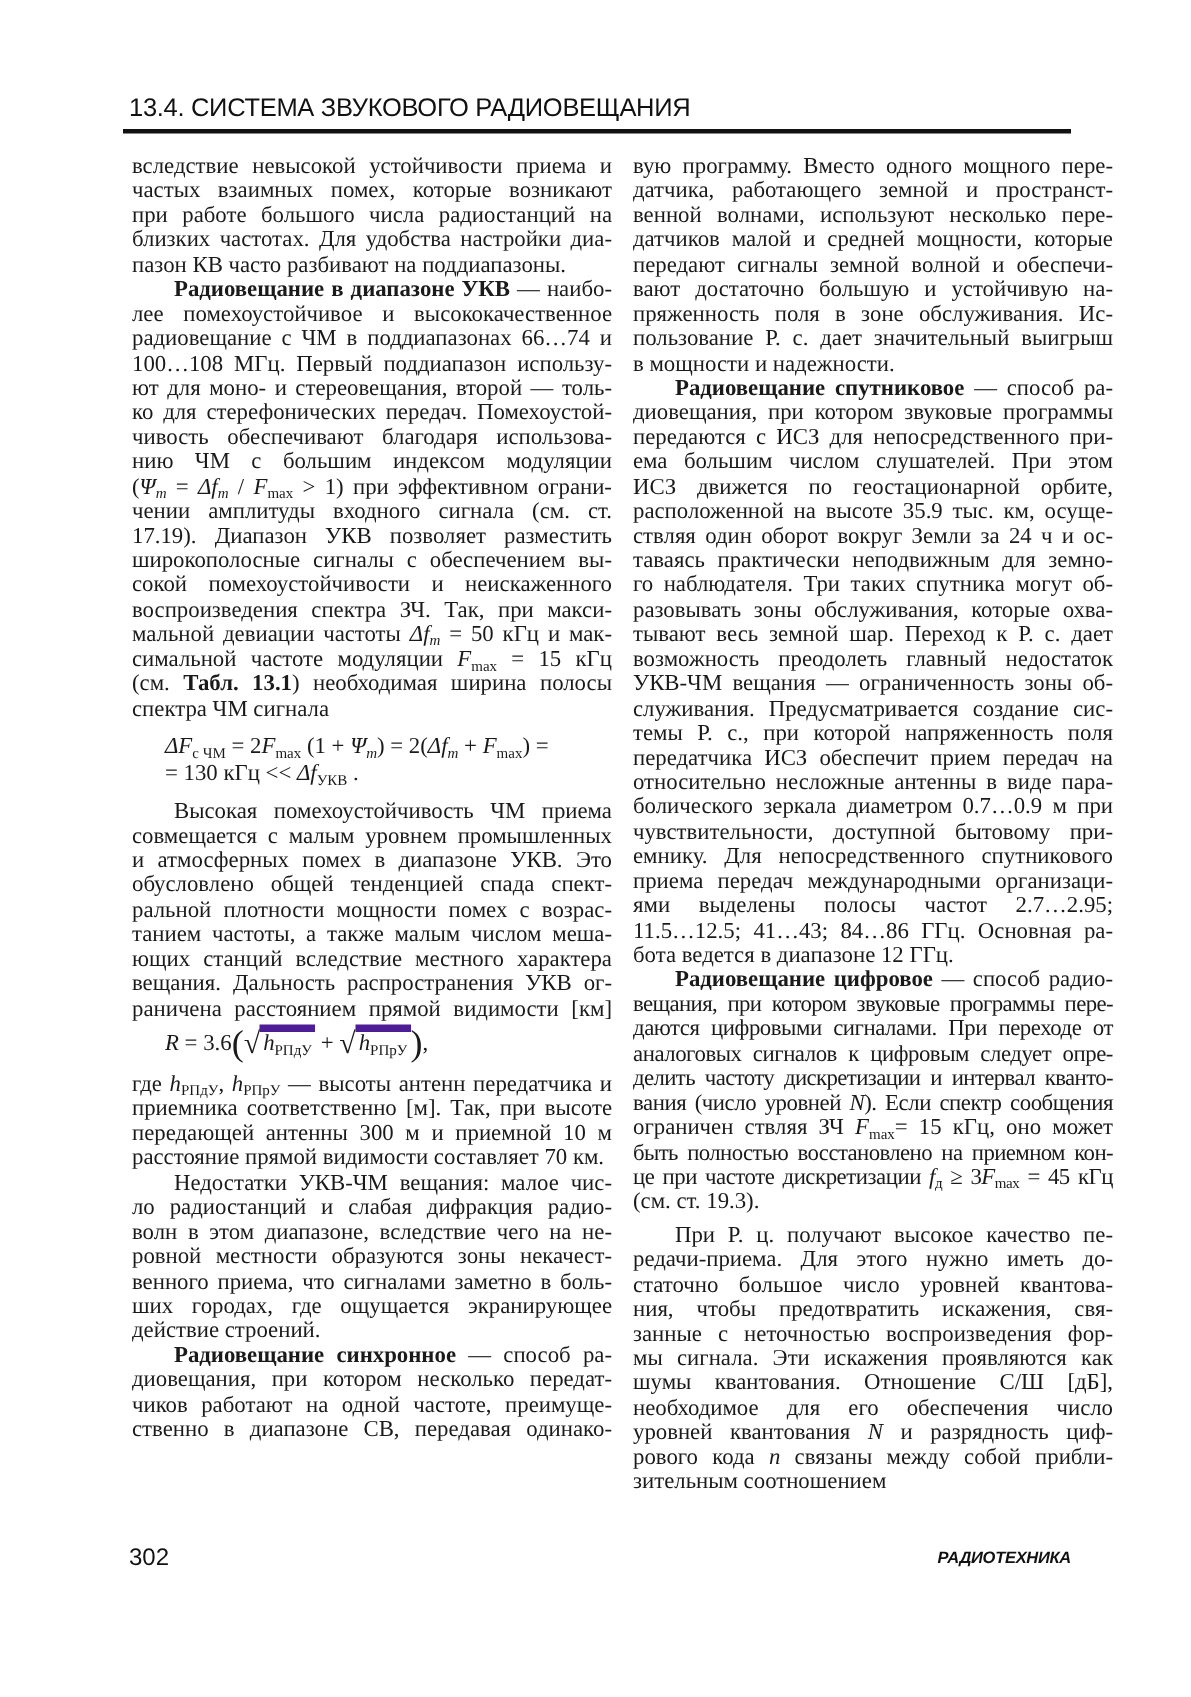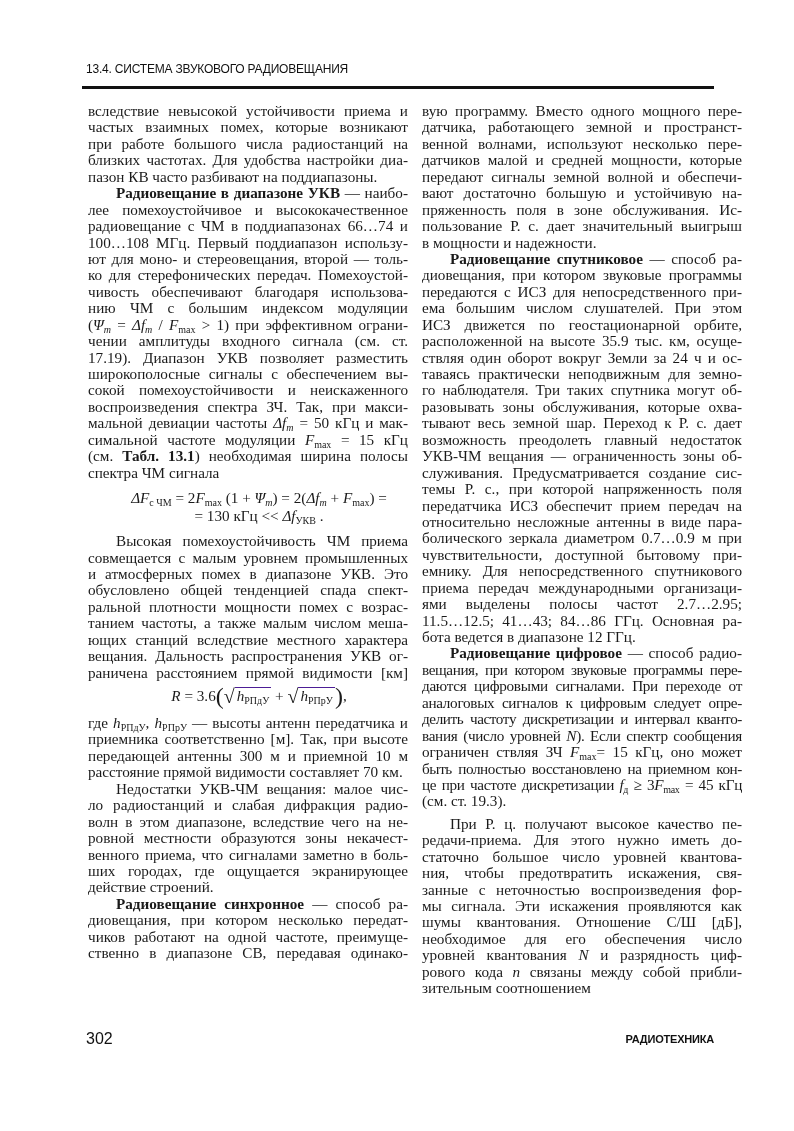--- a/index.html
+++ b/index.html
@@ -1,42 +1,42 @@
 <!DOCTYPE html>
 <html><head>
 <meta charset="utf-8">
 <style>
   html, body { margin:0; padding:0; background:#ffffff; }
   body { width:794px; height:1131px; position:relative; overflow:hidden;
          font-family:"Liberation Serif", "DejaVu Serif", serif; color:#1a1a1a; }
   .header { position:absolute; left:86px; top:62px; width:414px;
-            font-family:"Liberation Sans", sans-serif; font-size:12px; font-weight:400;
+            font-family:"Liberation Sans", sans-serif; font-size:17px; font-weight:400;
             letter-spacing:-0.2px; color:#111; }
   .header-rule { position:absolute; left:82px; top:86px; width:632px; height:3px; background:#111; }
   .col { position:absolute; top:103px; width:320px; font-size:15.2px; line-height:16.45px; }
   .col.left { left:88px; }
   .col.right { left:409px;margin-left:13px; }
   .ln { display:block; white-space:nowrap; text-align:justify; text-align-last:justify; height:16.45px; overflow:visible; }
   .ln.last { text-align-last:left; }
   .ind { text-indent:28px; }
   .gap { height:8px; display:block; }
   b { font-weight:700; }
   i { font-style:italic; }
   sub { font-size:10px; vertical-align:-3px; line-height:0; }
-  .formula { display:block; white-space:nowrap; font-size:15.2px; height:18px; line-height:18px;text-align:center; }
+  .formula { display:block; white-space:nowrap; font-size:15.2px; height:18px; line-height:18px; }
   .formula.f1 { padding-left:22px; }
   .formula.f2 { padding-left:22px; }
   .formula.f3 { padding-left:22px; height:30px; line-height:30px; }
-  .sqrt { display:inline-block; border-top:1px solid #4c1d95; padding:0 2px; line-height:16px; }
+  .sqrt { display:inline-block; border-top:5px solid #4c1d95; padding:0 2px; line-height:16px; }
   .radical { font-size:20px; vertical-align:-2px; }
   .bigparen { font-size:24px; vertical-align:-3px; }
   .footer-num { position:absolute; left:86px; top:1030px; font-family:"Liberation Sans", sans-serif;
                 font-size:16px; color:#111; }
   .footer-book { position:absolute; right:80px; top:1033px; font-family:"Liberation Sans", sans-serif;
-                 font-size:11px; font-weight:700; color:#111; letter-spacing:-0.2px; }
+                 font-size:11px; font-weight:700; font-style:italic; color:#111; letter-spacing:-0.2px; }
 </style>
 </head>
 <body>
 
 <div class="header">13.4. СИСТЕМА ЗВУКОВОГО РАДИОВЕЩАНИЯ</div>
 <div class="header-rule"></div>
 
 <div class="col left">
   <span class="ln">вследствие невысокой устойчивости приема и</span>
   <span class="ln">частых взаимных помех, которые возникают</span>

